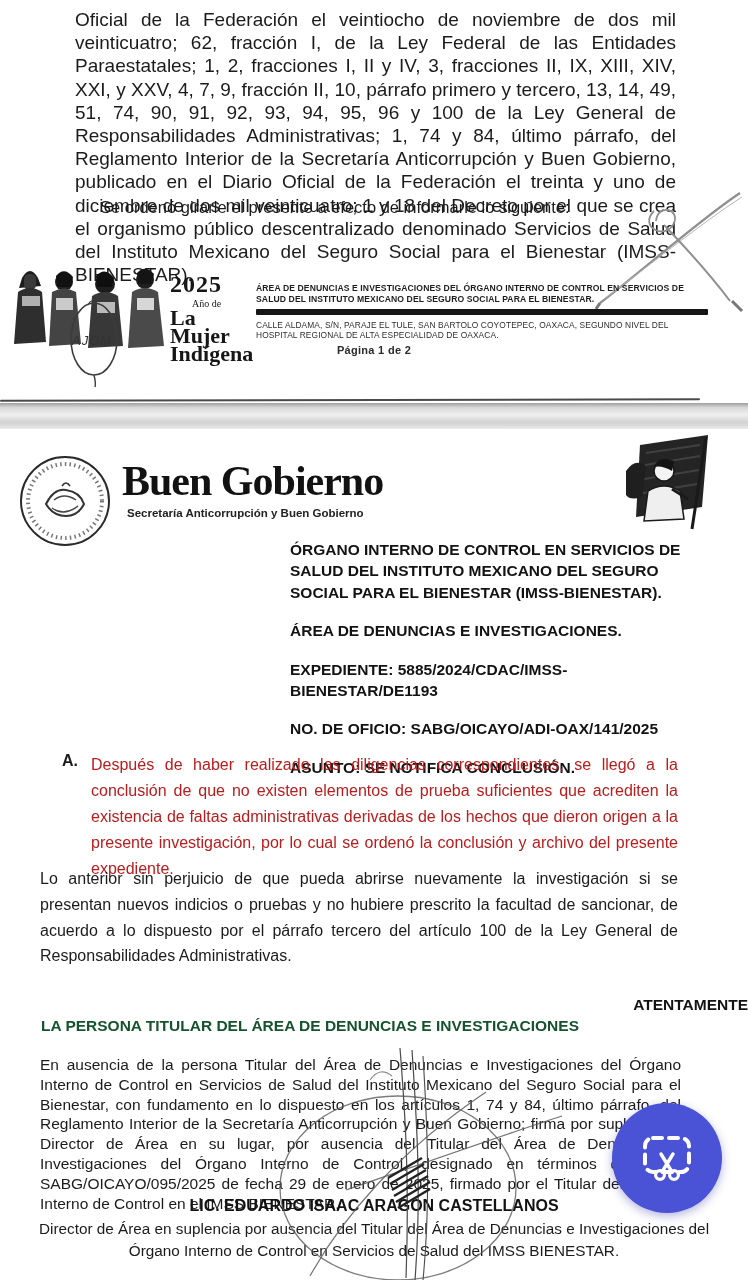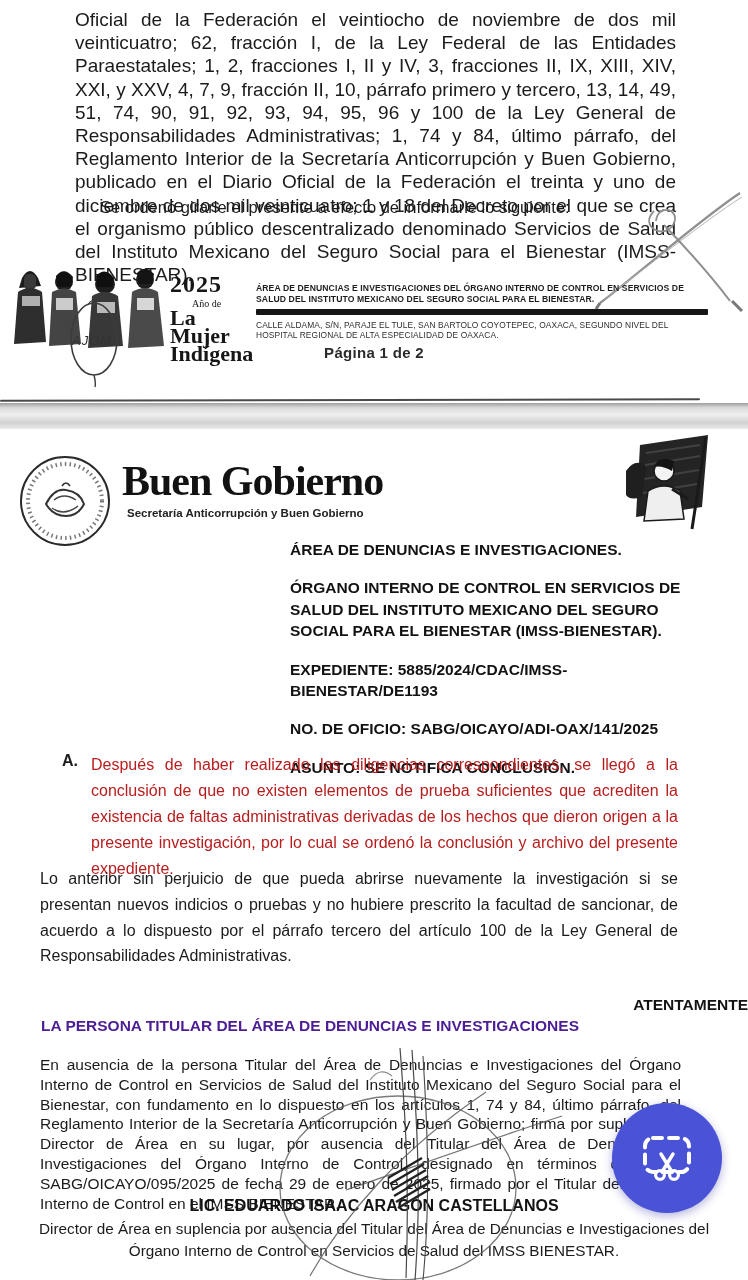--- a/index.html
+++ b/index.html
@@ -17,21 +17,21 @@
   .yearblock .y{font-size:24px;font-weight:700;letter-spacing:1px;line-height:28px;}
   .yearblock .s1{font-size:10px;margin-left:22px;line-height:11px;}
   .yearblock .s2{font-size:22px;font-weight:700;line-height:18px;}
   .caption{position:absolute;top:283px;left:256px;width:452px;}
   .caption .office{font-size:8.6px;font-weight:700;color:#1d1d1d;line-height:10.8px;letter-spacing:.1px;}
   .caption .bar{height:6px;background:#161616;margin:4px 0 5px 0;border-radius:1px;}
   .caption .addr{font-size:8.4px;font-weight:500;color:#2e2e2e;line-height:10.6px;letter-spacing:.1px;}
   .ajom{position:absolute;top:293px;left:58px;}
   .ajom .txt{position:absolute;top:40px;left:14px;font-size:13px;color:#333;
              font-style:italic;letter-spacing:1px;}
-  .pagenum{position:absolute;top:344px;left:0;width:748px;text-align:center;font-size:15px;
+  .pagenum{position:absolute;top:344px;left:0;width:748px;text-align:center;font-size:11px;
            color:#2b2b2b;font-weight:600;letter-spacing:.3px;}
   .p1-edge{position:absolute;top:399px;left:0;width:700px;height:2px;background:#4a4a4a;
            transform:rotate(-0.12deg);border-radius:2px;}
   .gap{position:absolute;top:403px;left:0;width:748px;height:26px;
        background:linear-gradient(180deg,#9f9f9f 0%,#d9d9d9 18%,#efefef 45%,#d2d2d2 75%,#e9e9e9 100%);}
   
   .page2{position:absolute;top:429px;left:0;width:748px;height:851px;background:#ffffff;border-radius:9px;}
   .seal{position:absolute;top:23px;left:16px;}
   .brand{position:absolute;top:28px;left:122px;font-family:"Liberation Serif",serif;
          font-size:42px;font-weight:700;color:#121212;letter-spacing:-1px;}
@@ -40,21 +40,21 @@
   .addressee{position:absolute;top:110px;left:290px;width:402px;}
   .addressee>div{font-size:15.5px;font-weight:700;color:#121212;line-height:21.4px;margin-bottom:17px;}
   .itemA{position:absolute;top:323px;left:62px;width:616px;display:flex;}
   .itemA .lbl{width:29px;font-size:16px;font-weight:700;flex:none;}
   .itemA .txt{font-size:16px;line-height:26px;text-align:justify;color:#b91c1c;font-weight:500;}
   .closing{position:absolute;top:437px;left:40px;width:638px;font-size:16px;line-height:25.8px;
            text-align:justify;color:#1b1b1b;font-weight:500;}
   .atent{position:absolute;top:567px;left:0;width:748px;text-align:right;
          font-size:15.5px;font-weight:700;color:#121212;}
   .titular{position:absolute;top:588px;left:0;width:620px;text-align:center;
-           font-size:15.5px;font-weight:700;color:#4c1d95;}
+           font-size:15.5px;font-weight:700;color:#14532d;}
   .absence{position:absolute;top:626px;left:40px;width:641px;font-size:15.5px;line-height:19.8px;
            text-align:justify;color:#1b1b1b;font-weight:500;}
   .signer{position:absolute;top:768px;left:0;width:748px;text-align:center;
           font-size:16px;font-weight:700;color:#121212;}
   .signer-title{position:absolute;top:789px;left:34px;width:680px;text-align:center;
                 font-size:15.3px;line-height:21.5px;color:#1b1b1b;font-weight:500;}
   .scrawl{position:absolute;top:611px;left:250px;pointer-events:none;}
   
   .shotbtn{position:absolute;top:1103px;left:612px;width:110px;height:110px;border-radius:50%;
            border:none;display:flex;align-items:center;justify-content:center;cursor:pointer;
@@ -146,22 +146,22 @@
       <path d="M34,22 l54,-8 M33,34 l55,-9 M32,48 l55,-9 M31,62 l54,-9" stroke="#4d4d4d" stroke-width="2" opacity=".7"></path>
       <line x1="94" y1="6" x2="80" y2="98" stroke="#1a1a1a" stroke-width="3"></line>
       <circle cx="52" cy="40" r="10" fill="#f4f4f4" stroke="#1a1a1a" stroke-width="1.5"></circle>
       <path d="M42,36 q4,-12 20,-6 l-2,10 q-10,-6 -18,-4 z" fill="#141414"></path>
       <path d="M36,60 q16,-10 32,0 l4,28 -40,2 z" fill="#efefef" stroke="#1a1a1a" stroke-width="1.5"></path>
       <path d="M60,58 l16,10" stroke="#1a1a1a" stroke-width="3"></path>
       <path d="M14,40 q10,-14 20,-4 l-4,30 q-12,4 -16,-2 z" fill="#1f1f1f"></path>
     </svg>
 
     <div class="addressee">
+      <div>ÓRGANO INTERNO DE CONTROL EN SERVICIOS DE SALUD DEL INSTITUTO MEXICANO DEL SEGURO SOCIAL PARA EL BIENESTAR (IMSS-BIENESTAR).</div>
       <div>ÁREA DE DENUNCIAS E INVESTIGACIONES.</div>
-      <div>ÓRGANO INTERNO DE CONTROL EN SERVICIOS DE SALUD DEL INSTITUTO MEXICANO DEL SEGURO SOCIAL PARA EL BIENESTAR (IMSS-BIENESTAR).</div>
       <div>EXPEDIENTE: 5885/2024/CDAC/IMSS-BIENESTAR/DE1193</div>
       <div>NO. DE OFICIO: SABG/OICAYO/ADI-OAX/141/2025</div>
       <div>ASUNTO: SE NOTIFICA CONCLUSIÓN.</div>
     </div>
 
     <div class="itemA">
       <div class="lbl">A.</div>
       <div class="txt">Después de haber realizado las diligencias correspondientes, se llegó a la conclusión de que no existen elementos de prueba suficientes que acrediten la existencia de faltas administrativas derivadas de los hechos que dieron origen a la presente investigación, por lo cual se ordenó la conclusión y archivo del presente expediente.</div>
     </div>
 

